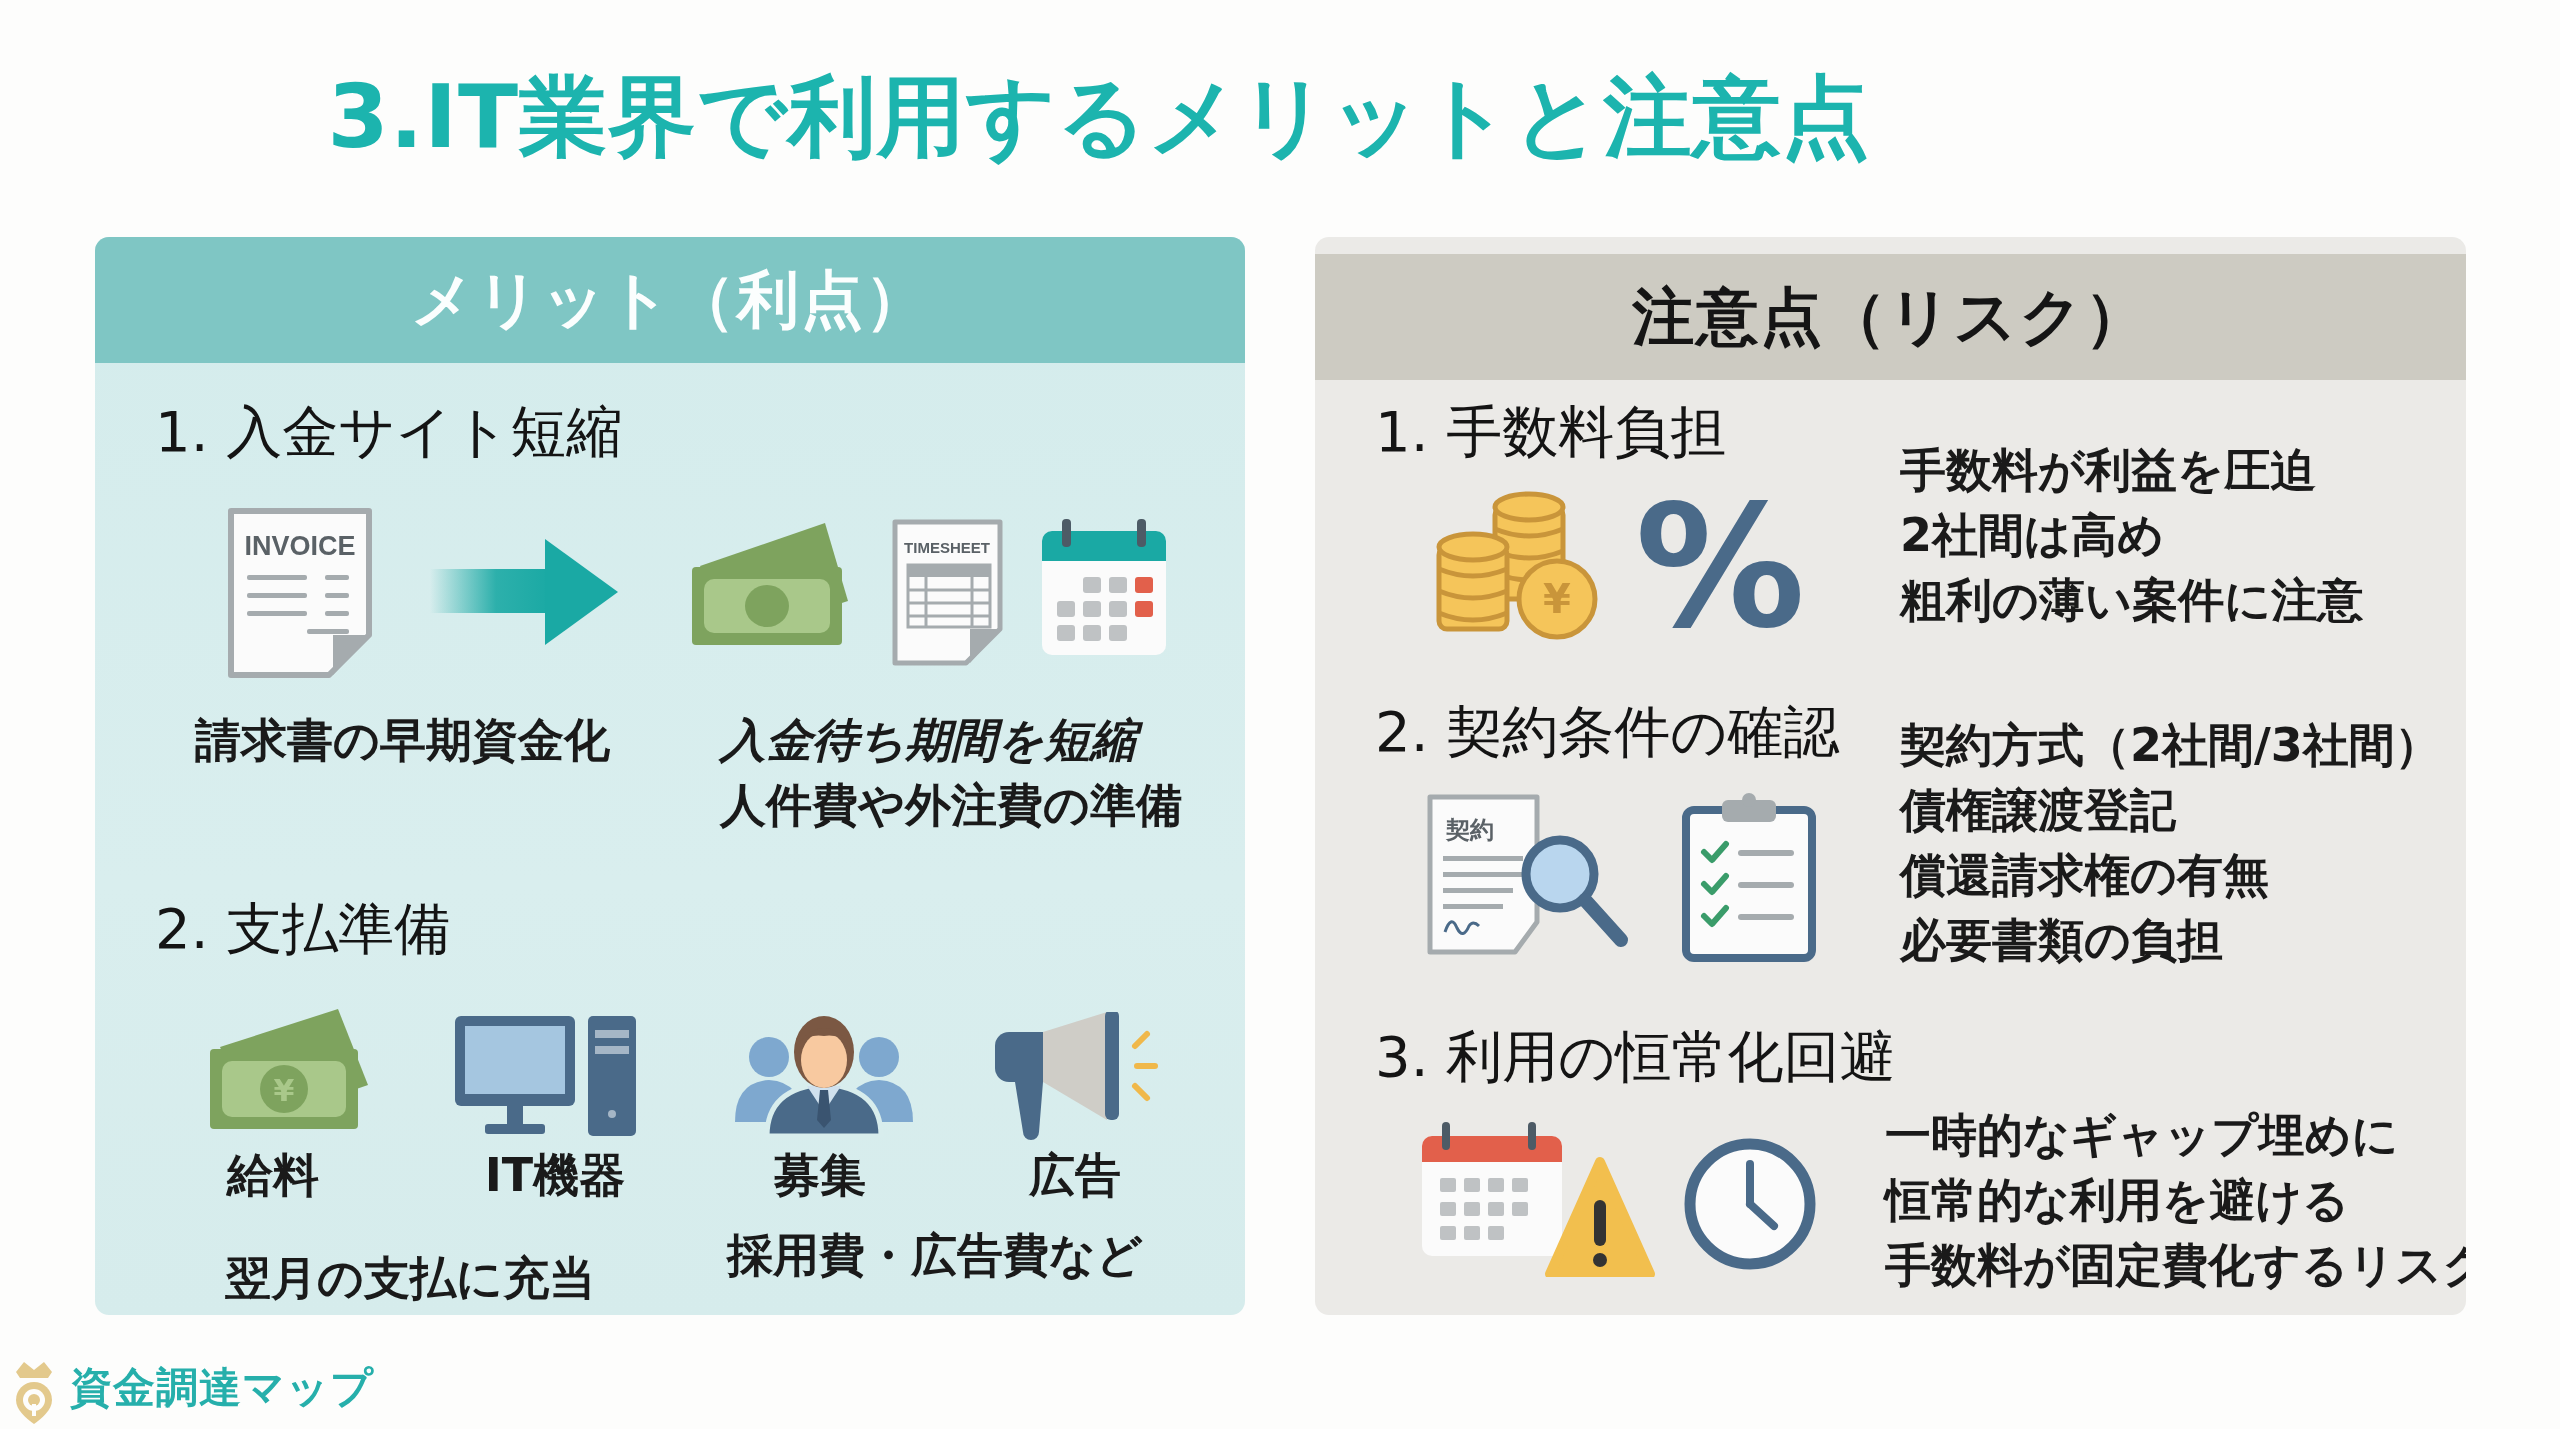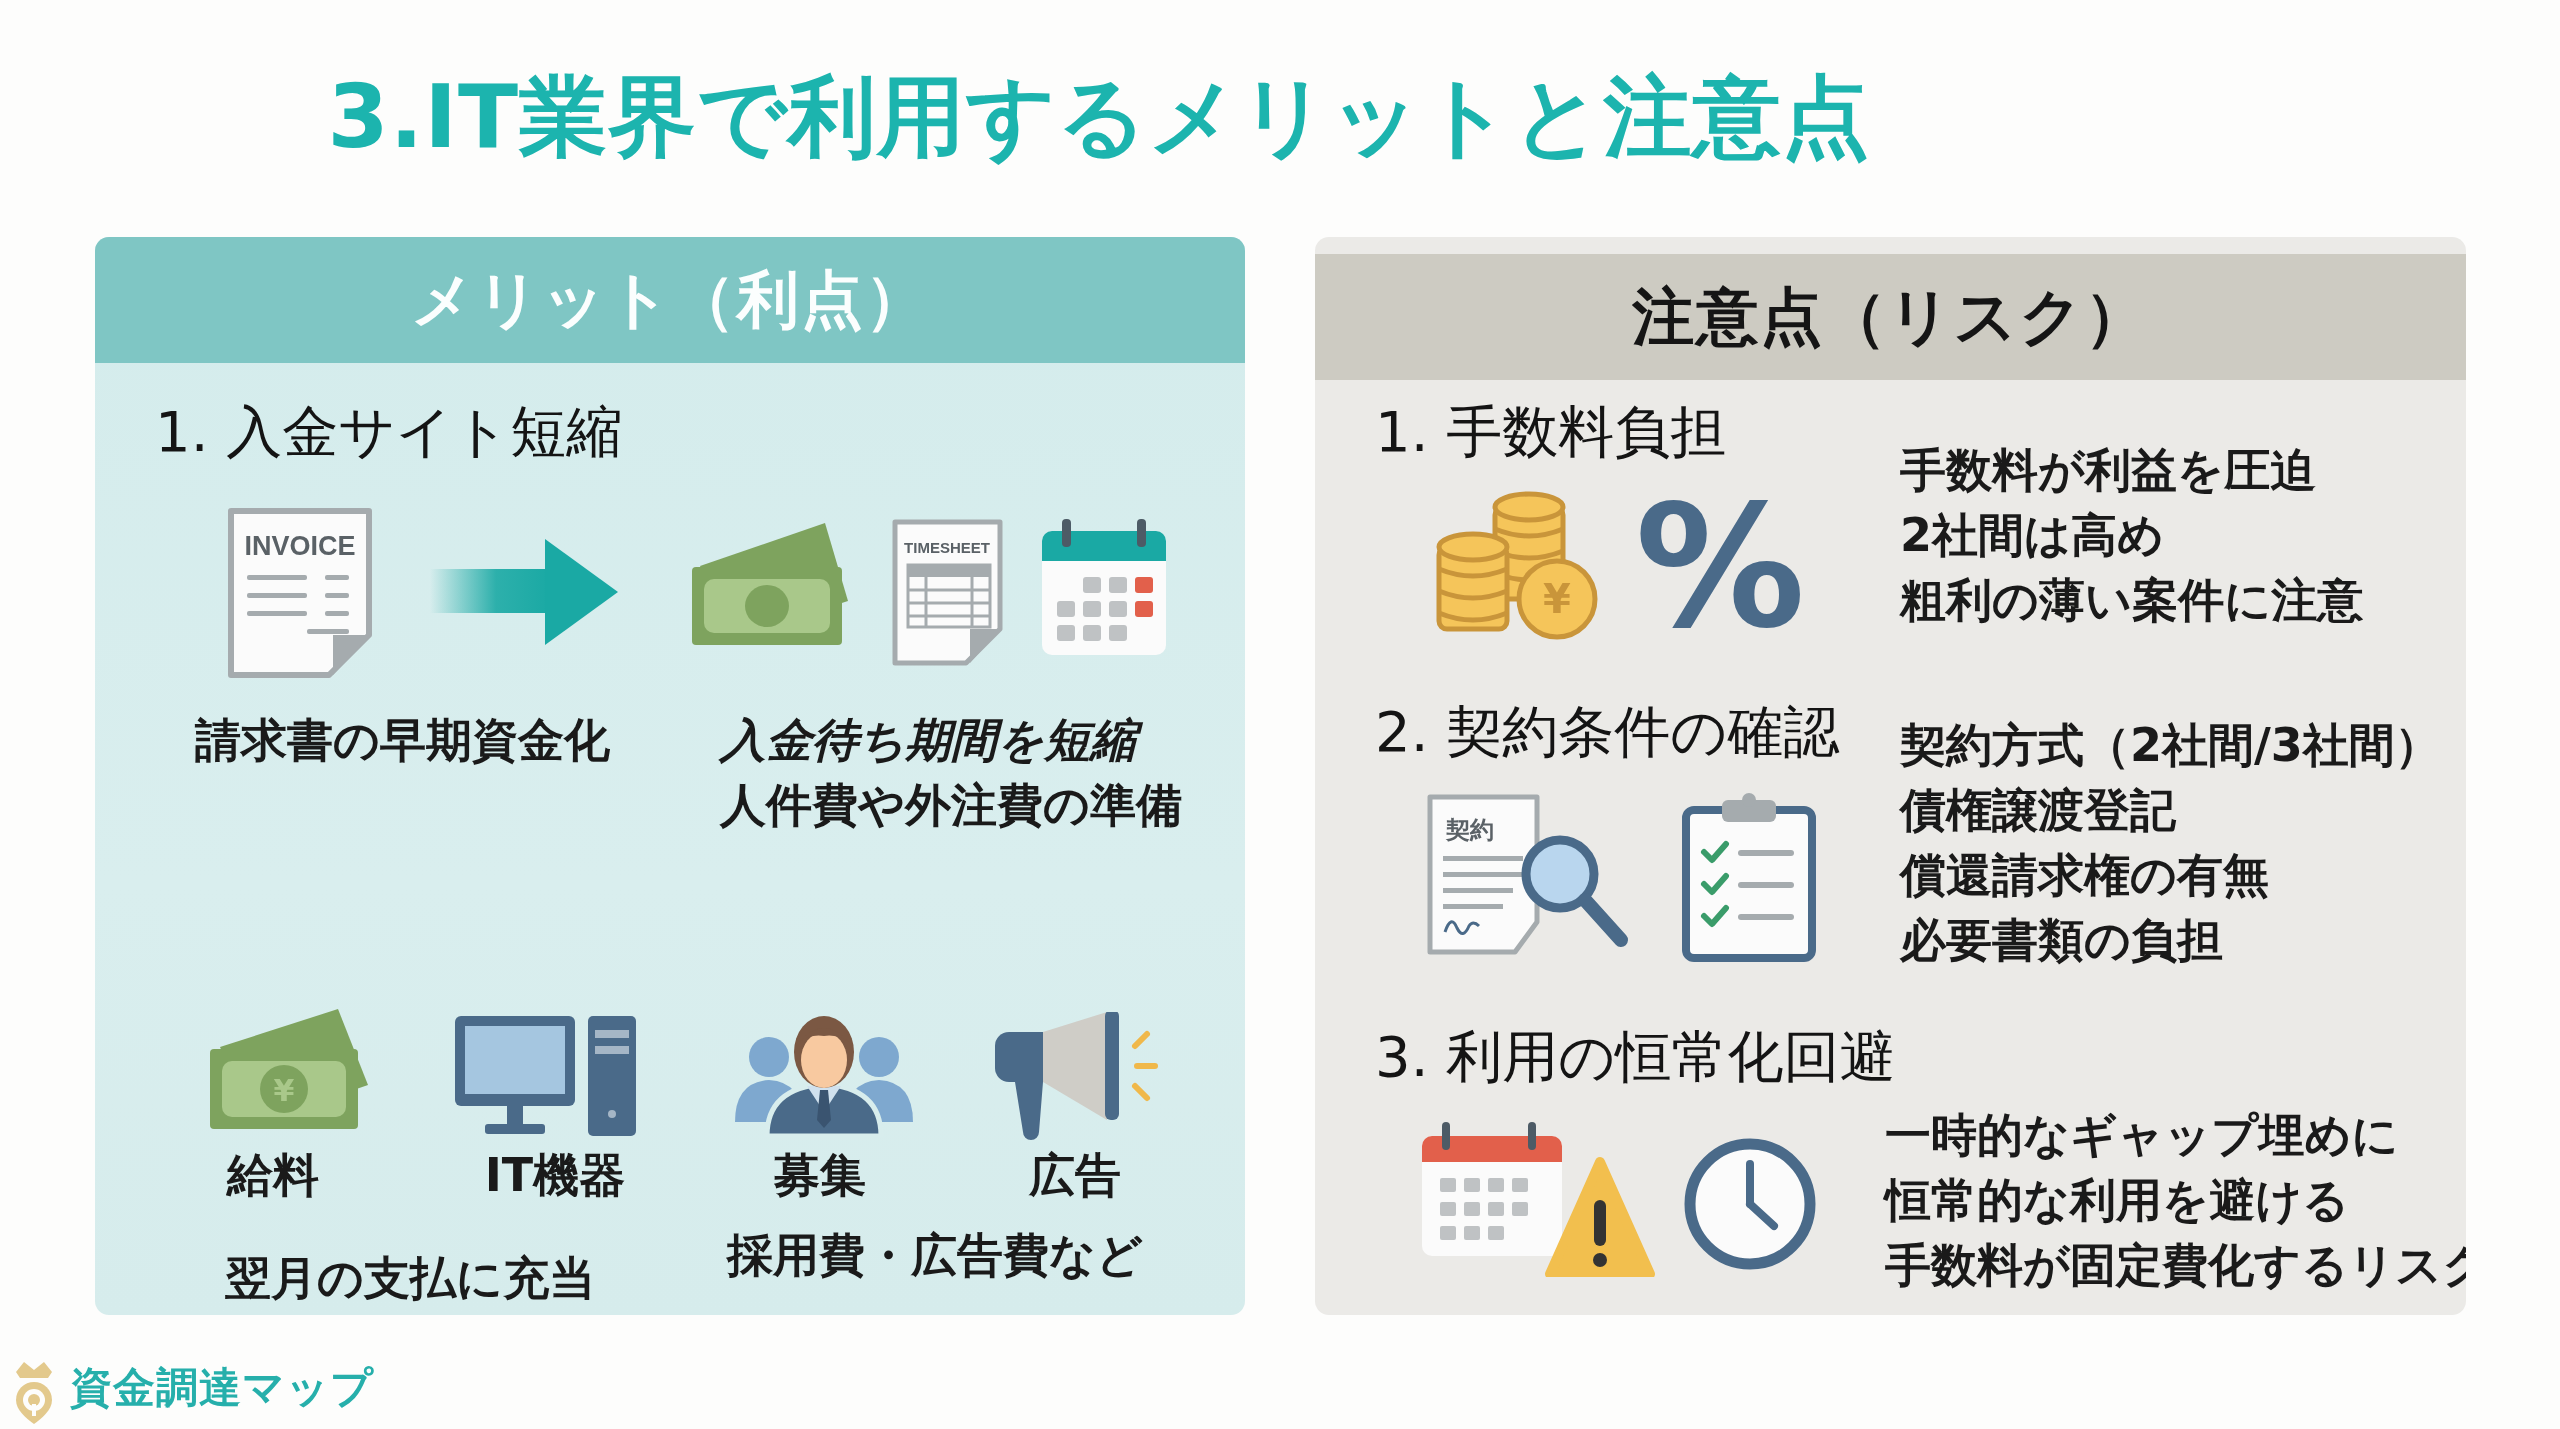--- a/index.html
+++ b/index.html
@@ -98,20 +98,21 @@
       <rect x="95" y="82" width="18" height="16" rx="3" fill="#e2604b"></rect>
     <rect x="17" y="106" width="18" height="16" rx="3" fill="#bfc2c4"></rect>
       <rect x="43" y="106" width="18" height="16" rx="3" fill="#bfc2c4"></rect>
       <rect x="69" y="106" width="18" height="16" rx="3" fill="#bfc2c4"></rect>
   </svg>
 
   <div class="txt" style="left:100px; top:470px;">請求書の早期資金化</div>
   <div class="txt" style="left:625px; top:470px;font-style:italic;">入金待ち期間を短縮</div>
   <div class="txt" style="left:625px; top:535px;">人件費や外注費の準備</div>
 
+  <div class="h2" style="left:60px; top:657px;">2. 支払準備</div>
 
   <svg class="icon" style="left:113px; top:770px;" width="165" height="125" viewBox="0 0 165 125">
     <polygon points="12,40 130,2 160,78 44,118" fill="#7ea35e"></polygon>
     <rect x="2" y="42" width="148" height="80" rx="4" fill="#7ea35e"></rect>
     <rect x="14" y="54" width="124" height="56" rx="10" fill="#a9c88a"></rect>
     <circle cx="76" cy="82" r="24" fill="#7ea35e"></circle>
     <text x="76" y="94" font-family="DejaVu Sans, sans-serif" font-weight="bold" font-size="30" fill="#a9c88a" text-anchor="middle">¥</text>
   </svg>
 
   <svg class="icon" style="left:358px; top:777px;" width="185" height="125" viewBox="0 0 185 125">

